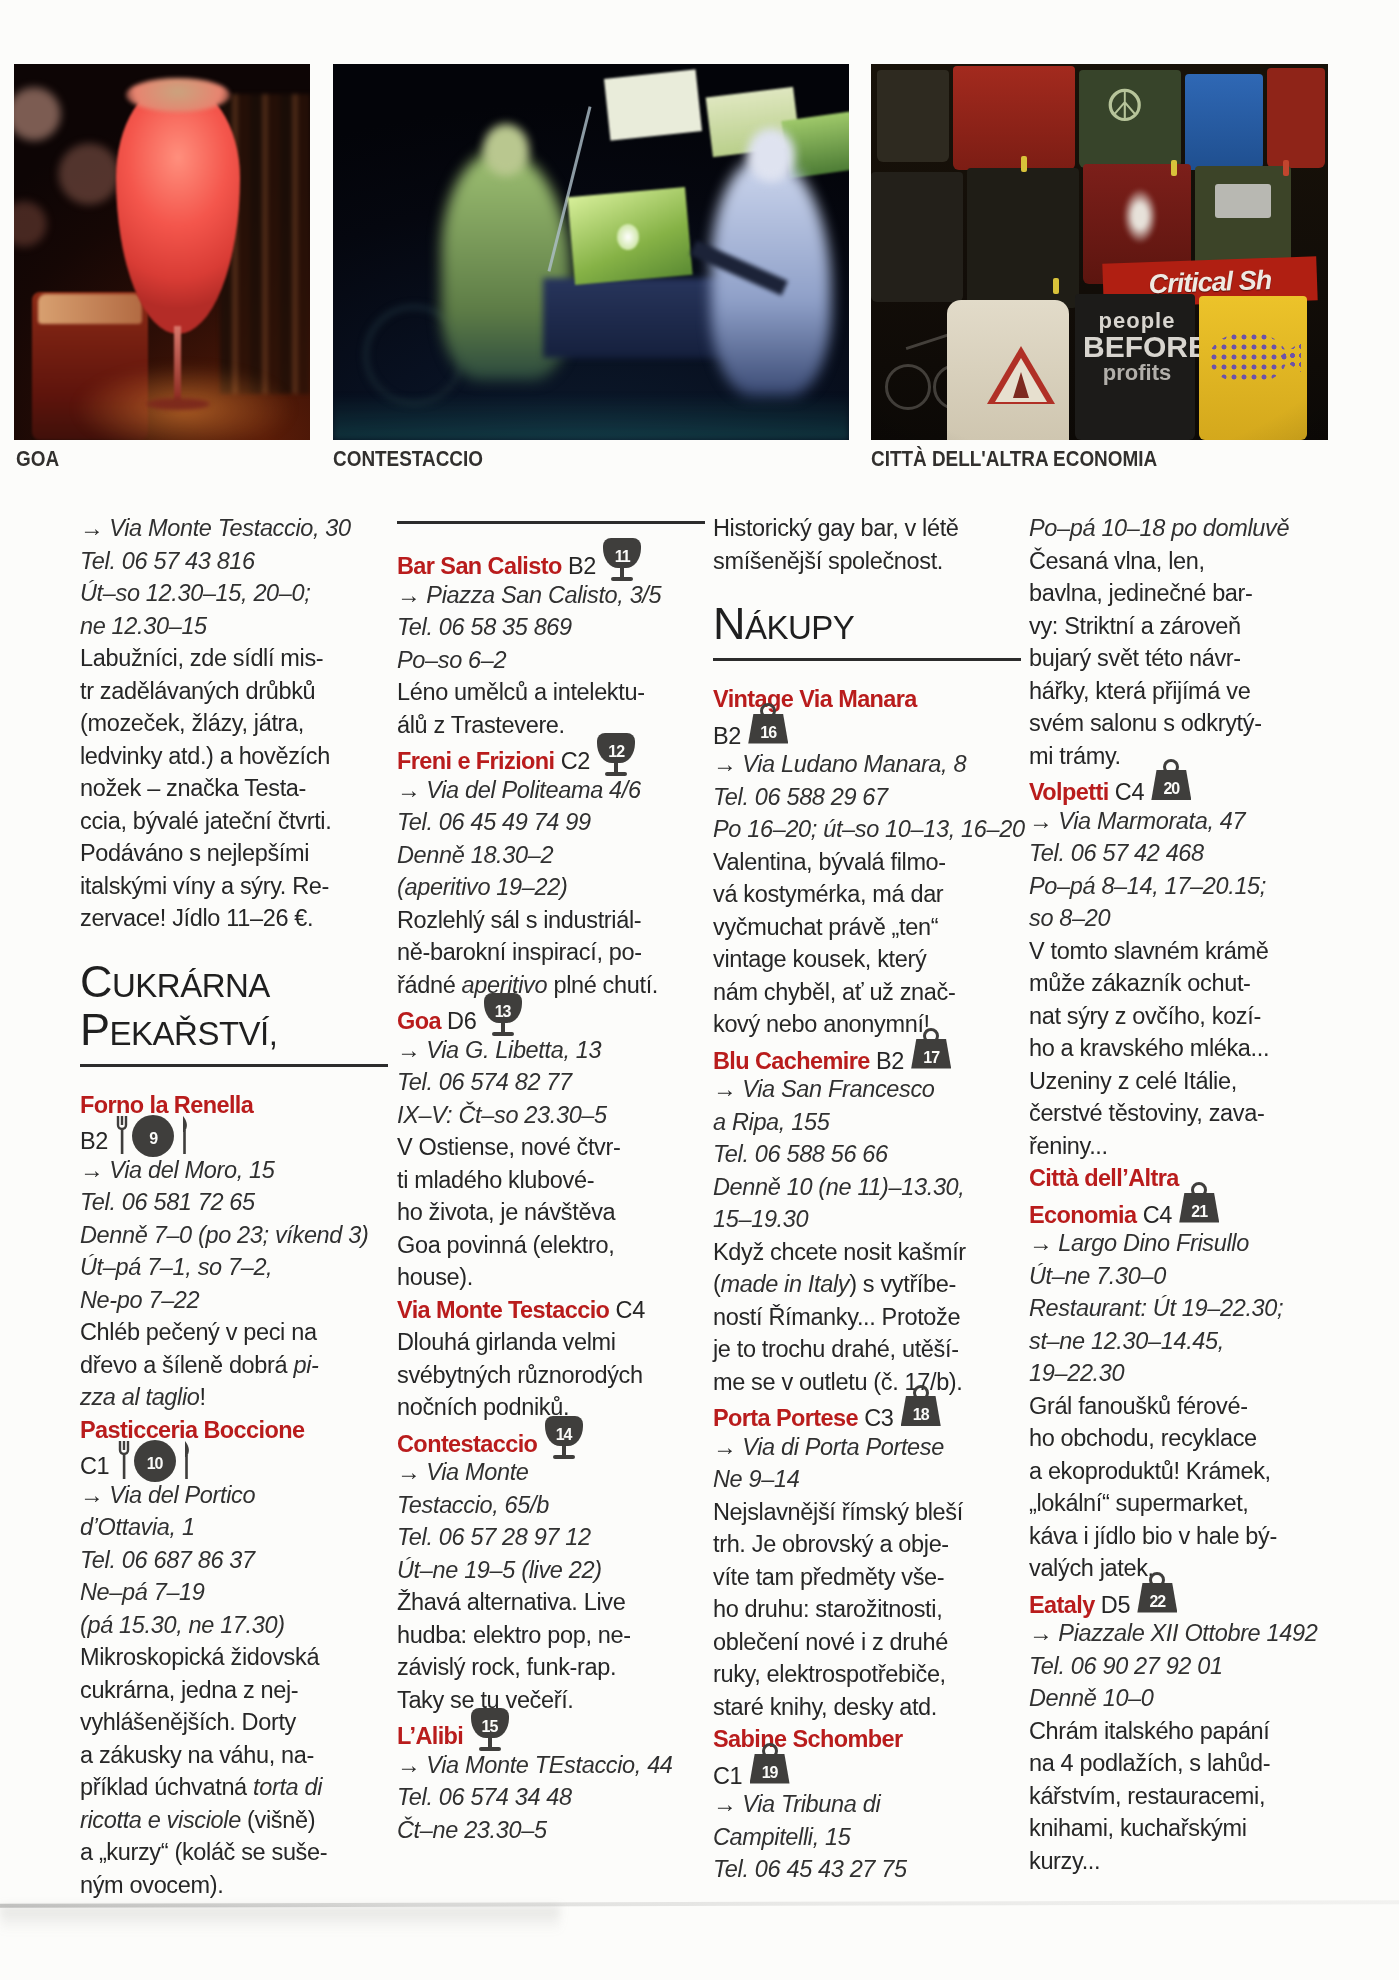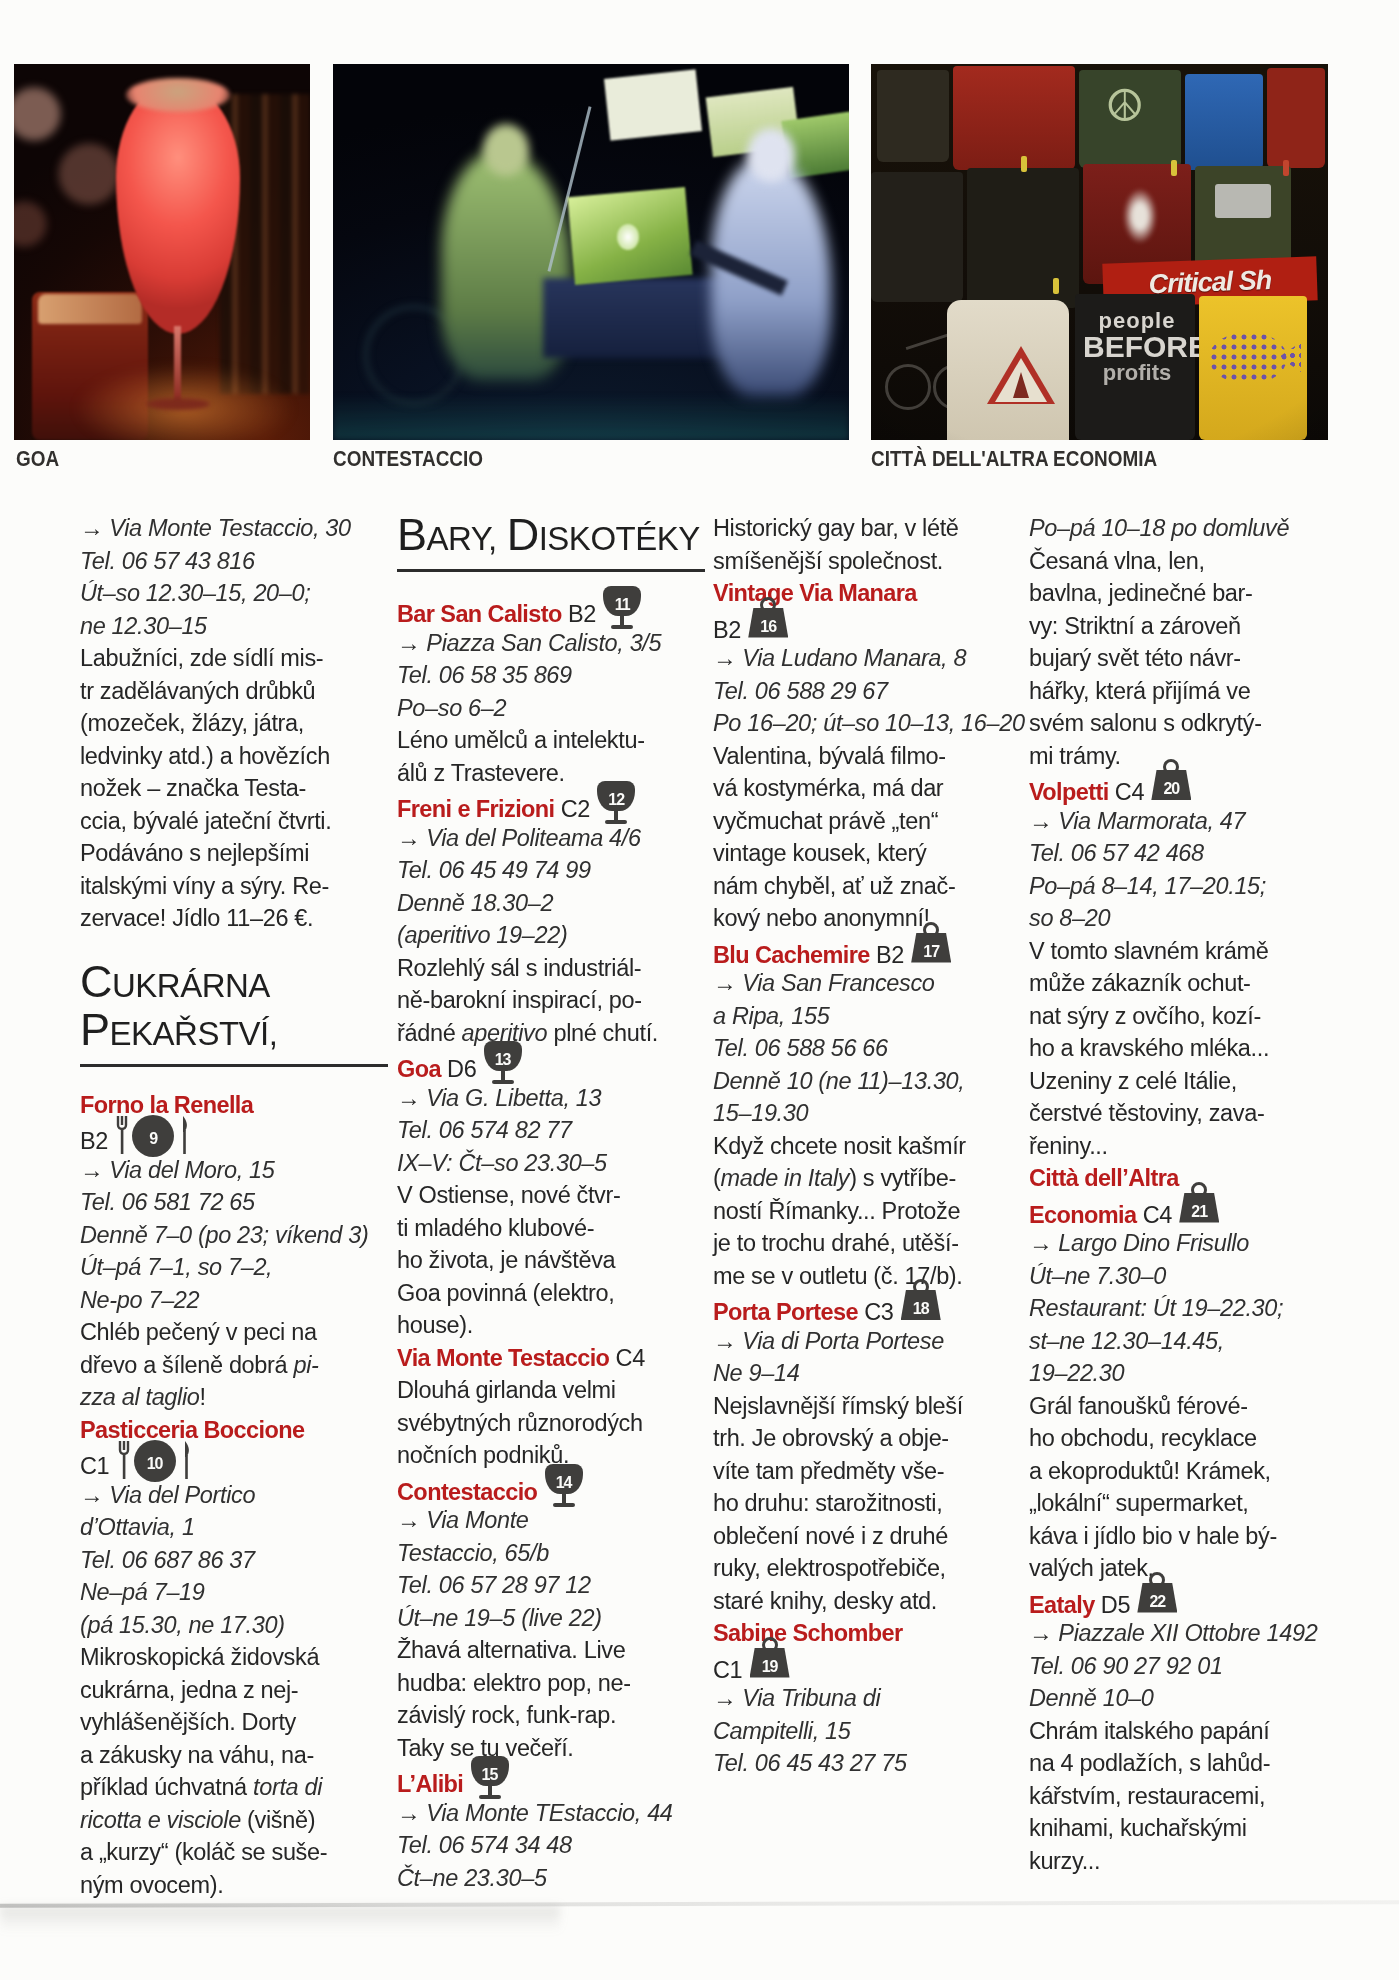--- a/index.html
+++ b/index.html
@@ -255,21 +255,20 @@
         <div class="line"><span>vyhlášenějších. Dorty</span></div>
         <div class="line"><span>a zákusky na váhu, na-</span></div>
         <div class="line"><span>příklad úchvatná </span><span class="it">torta di</span></div>
         <div class="line"><span class="it">ricotta e visciole</span><span> (višně)</span></div>
         <div class="line"><span>a „kurzy“ (koláč se suše-</span></div>
         <div class="line"><span>ným ovocem).</span></div>
       </div>
     </div>
   <div class="col" style="left:397px">
       <div class="heading">
-        <div class="hline"><span class="hw">BARY,</span><span class="hw">DISKOTÉKY</span></div>
         <div class="hrule"></div>
       </div>
       <div class="para">
         <div class="line"><span class="bd">Bar San Calisto</span><span> B2 </span><span class="ic ic-bar"><span class="bowl"></span><span class="stem"></span><span class="foot"></span><span class="num">11</span></span></div>
         <div class="line"><span class="ar">→ </span><span class="it">Piazza San Calisto, 3/5</span></div>
         <div class="line"><span class="it">Tel. 06 58 35 869</span></div>
         <div class="line"><span class="it">Po–so 6–2</span></div>
         <div class="line"><span>Léno umělců a intelektu-</span></div>
         <div class="line"><span>álů z Trastevere.</span></div>
         <div class="line"><span class="bd">Freni e Frizioni</span><span> C2 </span><span class="ic ic-bar"><span class="bowl"></span><span class="stem"></span><span class="foot"></span><span class="num">12</span></span></div>
@@ -305,20 +304,24 @@
         <div class="line"><span class="bd">L’Alibi</span><span> </span><span class="ic ic-bar"><span class="bowl"></span><span class="stem"></span><span class="foot"></span><span class="num">15</span></span></div>
         <div class="line"><span class="ar">→ </span><span class="it">Via Monte TEstaccio, 44</span></div>
         <div class="line"><span class="it">Tel. 06 574 34 48</span></div>
         <div class="line"><span class="it">Čt–ne 23.30–5</span></div>
       </div>
     </div>
   <div class="col" style="left:713px">
       <div class="para">
         <div class="line"><span>Historický gay bar, v létě</span></div>
         <div class="line"><span>smíšenější společnost.</span></div>
+      </div>
+      <div class="heading">
+        <div class="hline"><span class="hw">NÁKUPY</span></div>
+        <div class="hrule"></div>
       </div>
       <div class="para">
         <div class="line"><span class="bd">Vintage Via Manara</span></div>
         <div class="line"><span>B2 </span><span class="ic ic-shop"><span class="handle"></span><span class="body"></span><span class="num">16</span></span></div>
         <div class="line"><span class="ar">→ </span><span class="it">Via Ludano Manara, 8</span></div>
         <div class="line"><span class="it">Tel. 06 588 29 67</span></div>
         <div class="line"><span class="it">Po 16–20; út–so 10–13, 16–20</span></div>
         <div class="line"><span>Valentina, bývalá filmo-</span></div>
         <div class="line"><span>vá kostymérka, má dar</span></div>
         <div class="line"><span>vyčmuchat právě „ten“</span></div>

